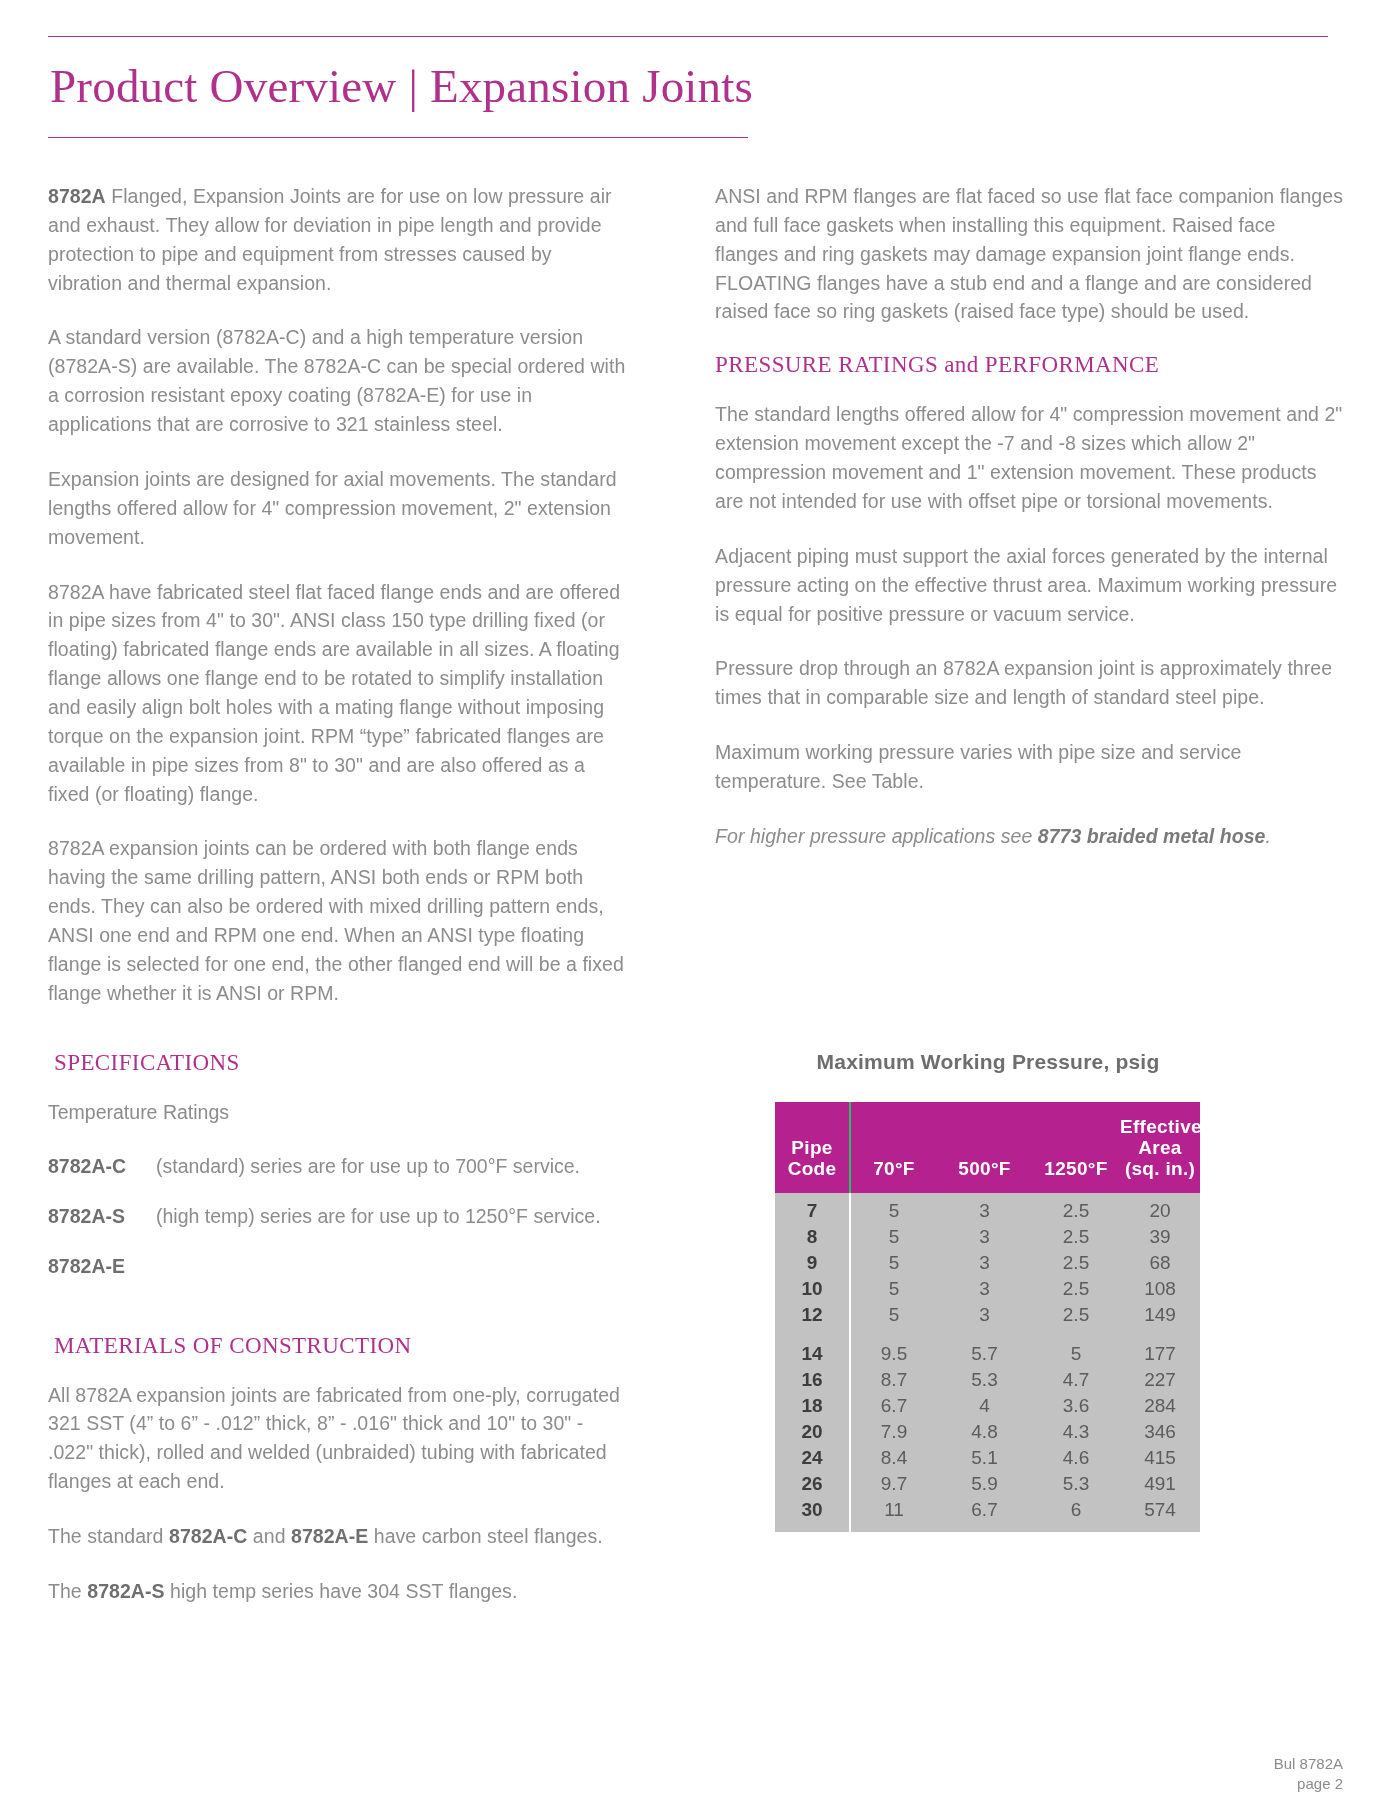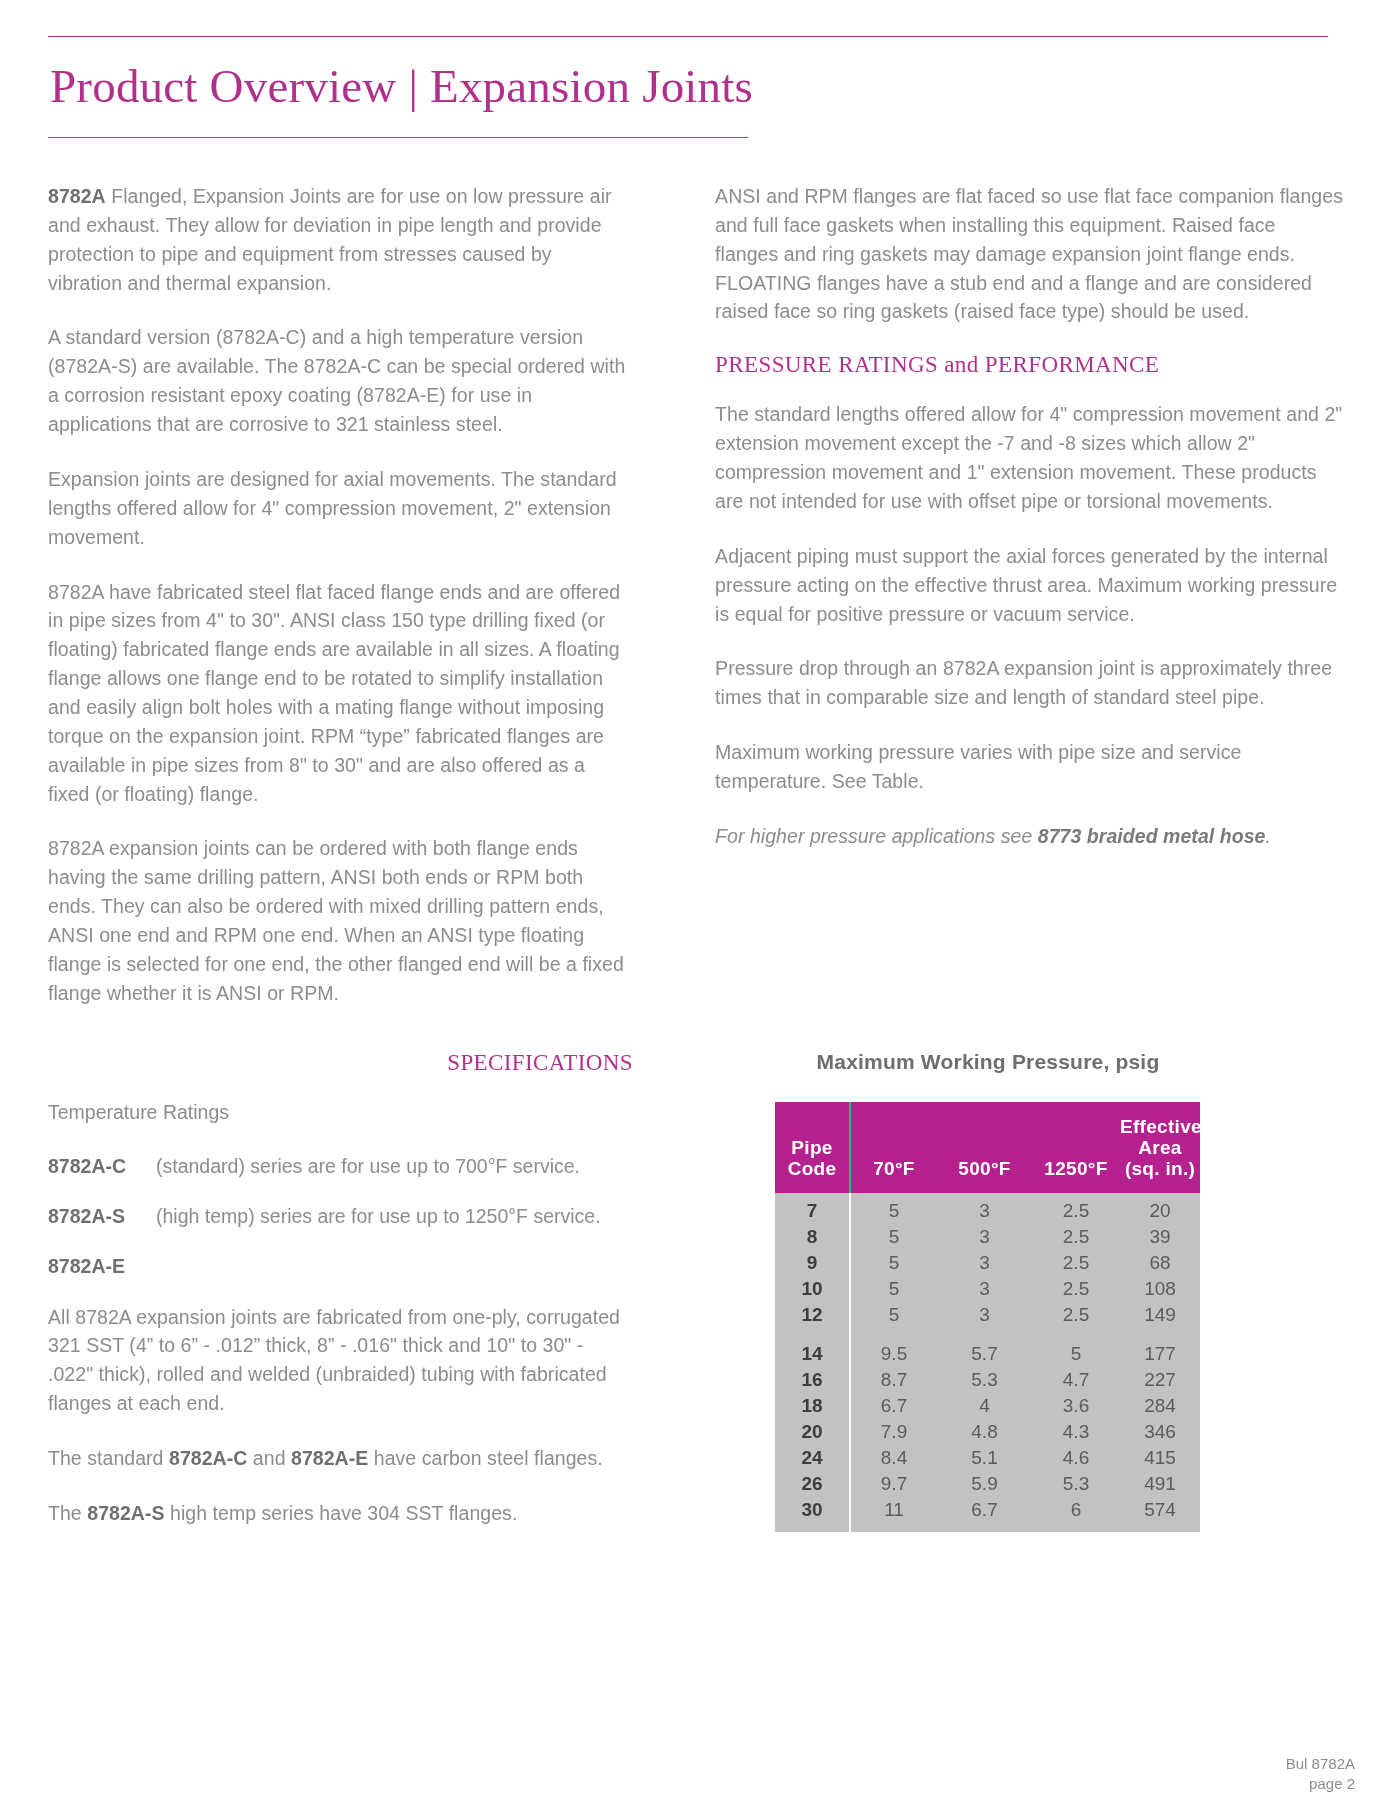--- a/index.html
+++ b/index.html
@@ -70,21 +70,21 @@
 
   
   h2.sec {
     font-family: "Liberation Serif", serif;
     color: #b0318c;
     font-size: 23px;
     font-weight: 400;
     letter-spacing: 0.4px;
     margin: 0 0 22px 0;
   }
-  h2.sec.indent { padding-left: 6px; text-align: right; }
+  h2.sec.indent { padding-left: 6px; }
 
   
   .lower {
     margin-top: 42px;
     display: flex;
     gap: 40px;
     align-items: flex-start;
   }
   .lower-left  { width: 585px; }
   .lower-right { width: 630px; }
@@ -166,21 +166,21 @@
     height: 13px;
     padding: 0;
     font-size: 0;
   }
   table.mwp tr.padtop td { padding-top: 6px; }
   table.mwp tr.padbot td { padding-bottom: 10px; }
 
   
   .footer {
     position: absolute;
-    right: 36px;
+    right: 48px;
     bottom: 42px;
     text-align: right;
     font-size: 15px;
     color: #8c8c8c;
     line-height: 1.35;
   }
 </style>
 </head>
 <body>
 
@@ -228,20 +228,21 @@
       </div>
       <div class="spec-row">
         <div class="spec-code">8782A-S</div>
         <div class="spec-desc">(high temp) series are for use up to 1250°F service.</div>
       </div>
       <div class="spec-row">
         <div class="spec-code">8782A-E</div>
       </div>
 
 
+      <h2 class="sec indent" style="margin-top:52px;">MATERIALS OF CONSTRUCTION</h2>
 
       <p class="body">All 8782A expansion joints are fabricated from one-ply, corrugated 321 SST (4” to 6” - .012” thick, 8” - .016" thick and 10" to 30" - .022" thick), rolled and welded (unbraided) tubing with fabricated flanges at each end.</p>
 
       <p class="body"><span>The standard </span><span class="b">8782A-C</span><span> and </span><span class="b">8782A-E</span><span> have carbon steel flanges.</span></p>
 
       <p class="body"><span>The </span><span class="b">8782A-S</span><span> high temp series have 304 SST flanges.</span></p>
 
     </div>
 
     <div class="lower-right">

